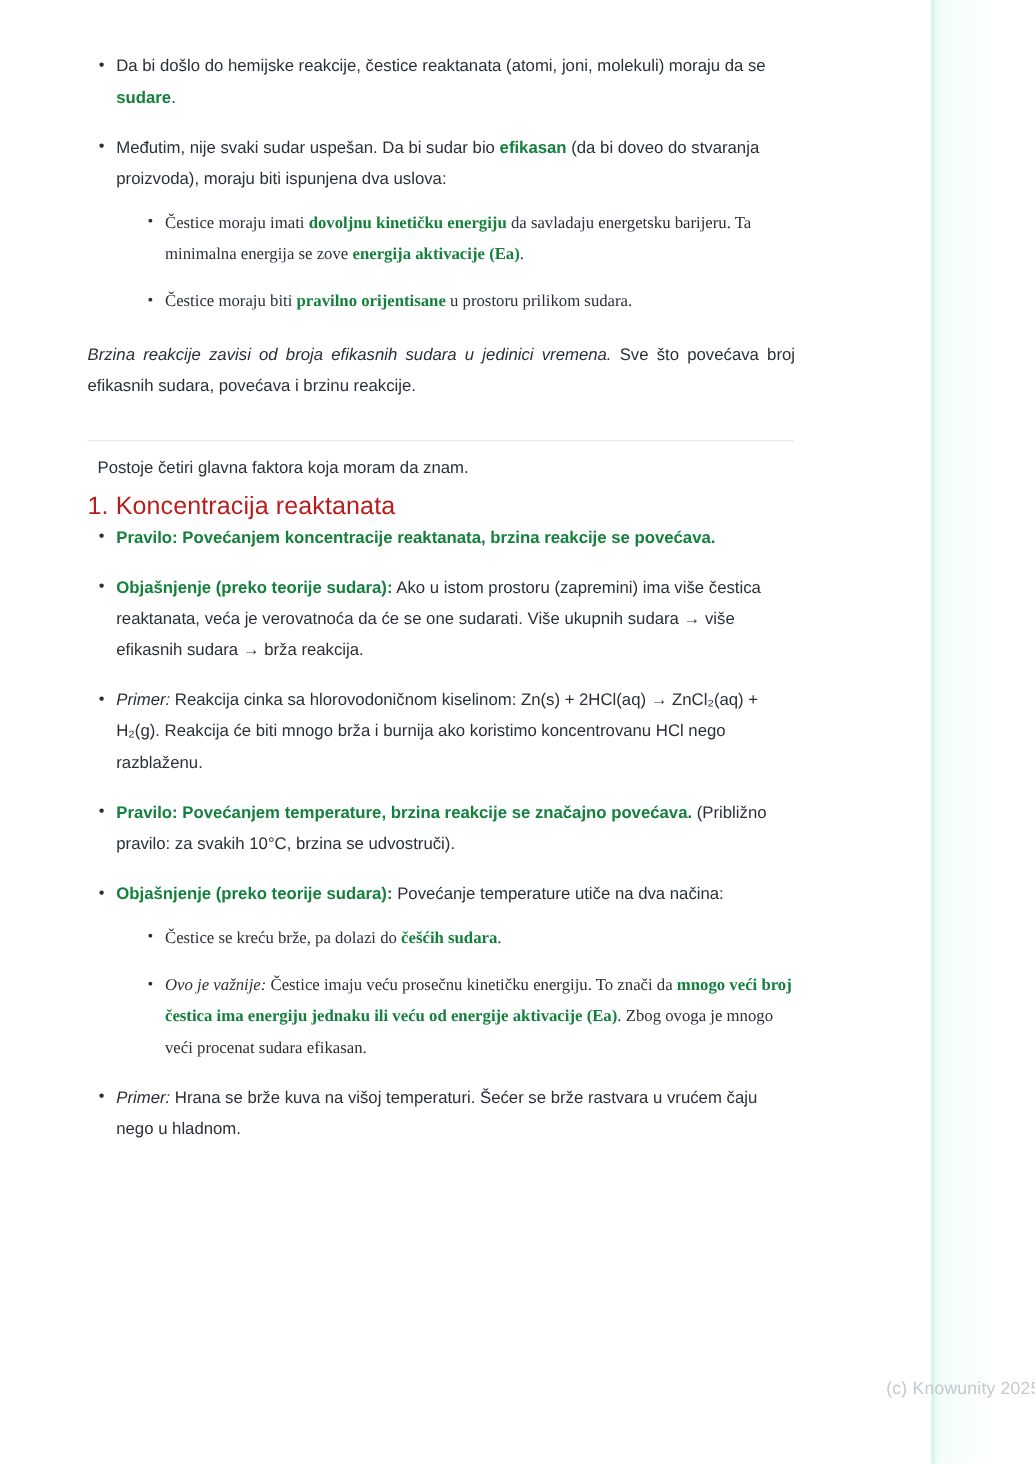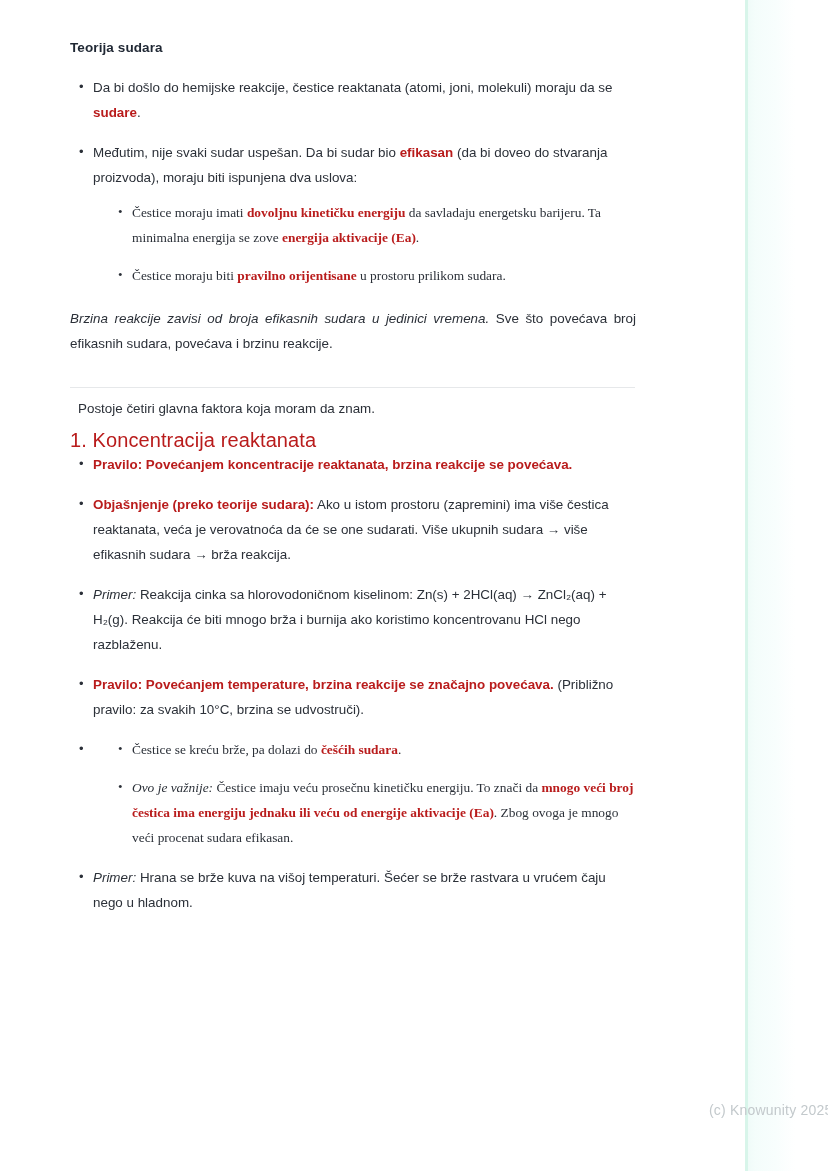--- a/index.html
+++ b/index.html
@@ -96,21 +96,21 @@
   ul.lvl2 > li::before {
     content: "•";
     position: absolute;
     left: 11px;
     top: -1px;
     font-size: 13px;
     color: #2b3038;
   }
   .nest-wrap { padding-left: 14px; font-family: Liberation Serif, serif; }
 
-  b, strong { font-weight: bold; color: #b91c1c; }
+  b, strong { font-weight: bold; color: #15803d; }
   i, em { font-style: italic; text-align: center; }
 
   p.body-para {
     font-size: 13.4px;
     line-height: 25px;
     margin: 8px;
     color: #2b3038;
   }
   p.justified {
     text-align: justify;
@@ -156,21 +156,20 @@
   }
 </style>
 </head>
 <body>
 
 <div id="side-strip"></div>
 <div id="side-strip-accent"></div>
 
 <div id="content">
 
-  <h2 class="doc-title">Teorija sudara</h2>
 
   <ul class="lvl1" id="intro-list">
       <li><span><span>Da bi došlo do hemijske reakcije, čestice reaktanata (atomi, joni, molekuli) moraju da se </span><b>sudare</b><span>.</span></span></li>
       <li><span><span>Međutim, nije svaki sudar uspešan. Da bi sudar bio </span><b>efikasan</b><span> (da bi doveo do stvaranja proizvoda), moraju biti ispunjena dva uslova:</span></span><div class="nest-wrap">
           <ul class="lvl2">
             <li><span><span>Čestice moraju imati </span><b>dovoljnu kinetičku energiju</b><span> da savladaju energetsku barijeru. Ta minimalna energija se zove </span><b>energija aktivacije (Ea)</b><span>.</span></span></li>
             <li><span><span>Čestice moraju biti </span><b>pravilno orijentisane</b><span> u prostoru prilikom sudara.</span></span></li>
           </ul>
         </div></li>
     </ul>
@@ -184,21 +183,21 @@
 
   <div id="subsections">
       <h3 class="sub-title gap-before-sub">1. Koncentracija reaktanata</h3>
       <ul class="lvl1 gap-after-sub">
         <li><span><b>Pravilo: Povećanjem koncentracije reaktanata, brzina reakcije se povećava.</b></span></li>
         <li><span><b>Objašnjenje (preko teorije sudara):</b><span> Ako u istom prostoru (zapremini) ima više čestica reaktanata, veća je verovatnoća da će se one sudarati. Više ukupnih sudara → više efikasnih sudara → brža reakcija.</span></span></li>
         <li><span><i>Primer:</i><span> Reakcija cinka sa hlorovodoničnom kiselinom: Zn(s) + 2HCl(aq) → ZnCl₂(aq) + H₂(g). Reakcija će biti mnogo brža i burnija ako koristimo koncentrovanu HCl nego razblaženu.</span></span></li>
       </ul>
       <ul class="lvl1 gap-after-sub">
         <li><span><b>Pravilo: Povećanjem temperature, brzina reakcije se značajno povećava.</b><span> (Približno pravilo: za svakih 10°C, brzina se udvostruči).</span></span></li>
-        <li><div class="nest-wrap">
+        <li><span><b>Objašnjenje (preko teorije sudara):</b><span> Povećanje temperature utiče na dva načina:</span></span><div class="nest-wrap">
             <ul class="lvl2">
               <li><span><span>Čestice se kreću brže, pa dolazi do </span><b>češćih sudara</b><span>.</span></span></li>
               <li><span><i>Ovo je važnije:</i><span> Čestice imaju veću prosečnu kinetičku energiju. To znači da </span><b>mnogo veći broj čestica ima energiju jednaku ili veću od energije aktivacije (Ea)</b><span>. Zbog ovoga je mnogo veći procenat sudara efikasan.</span></span></li>
             </ul>
           </div></li>
         <li><span><i>Primer:</i><span> Hrana se brže kuva na višoj temperaturi. Šećer se brže rastvara u vrućem čaju nego u hladnom.</span></span></li>
       </ul>
     </div>
 
 </div>

